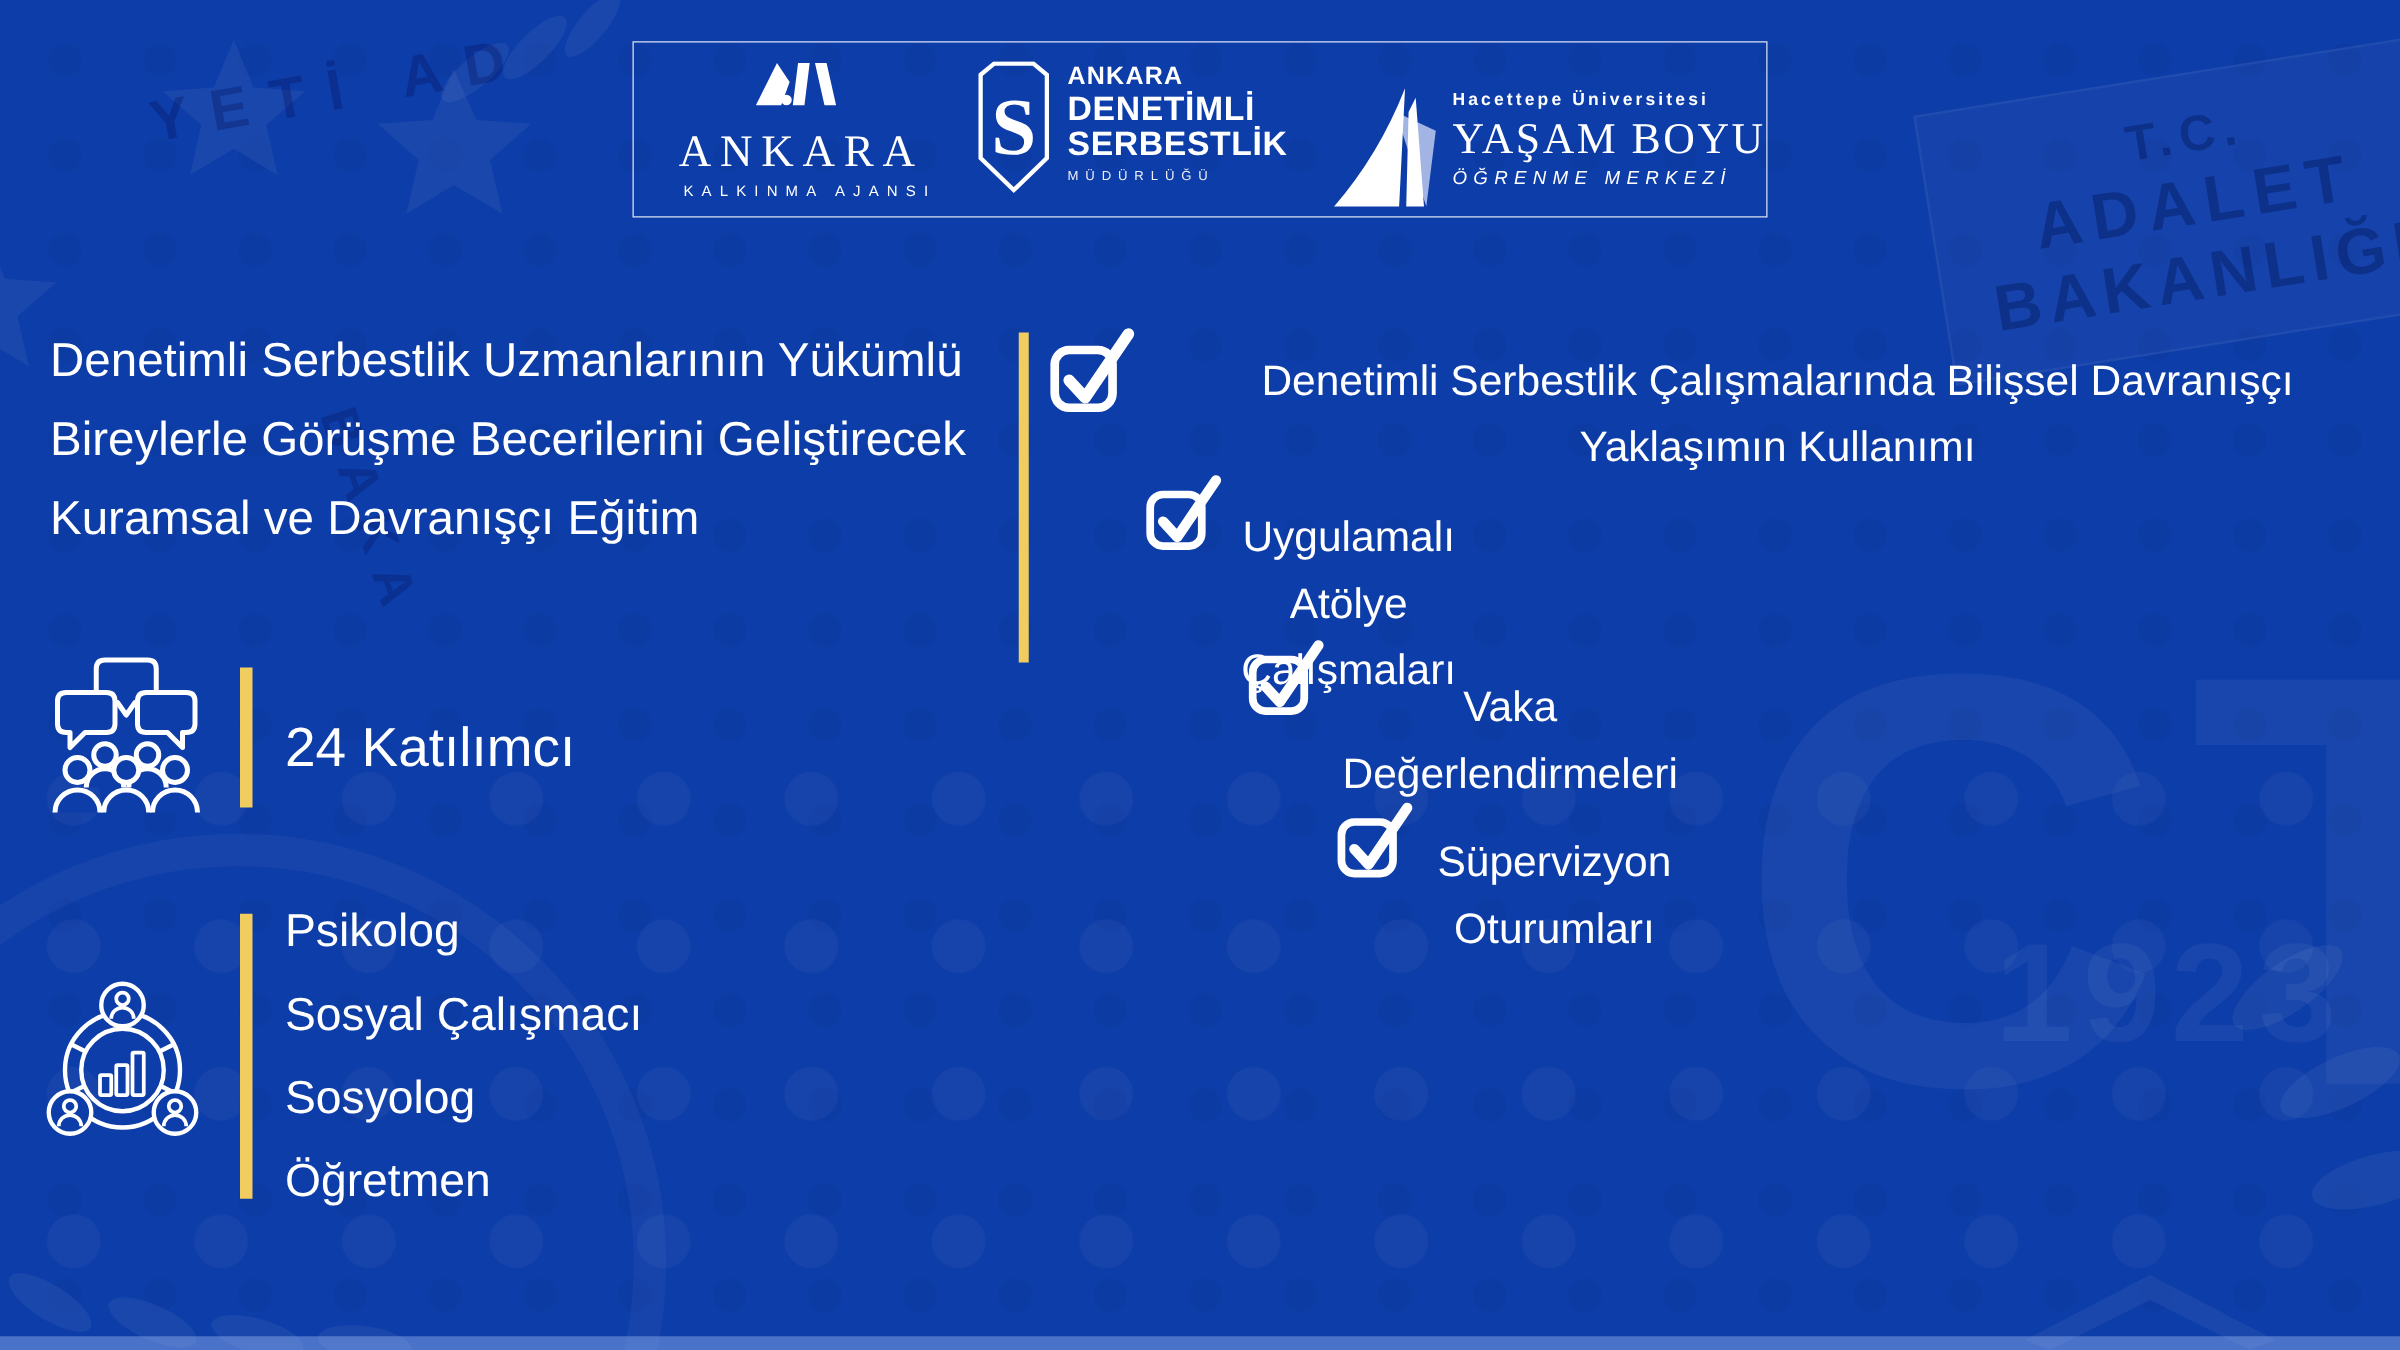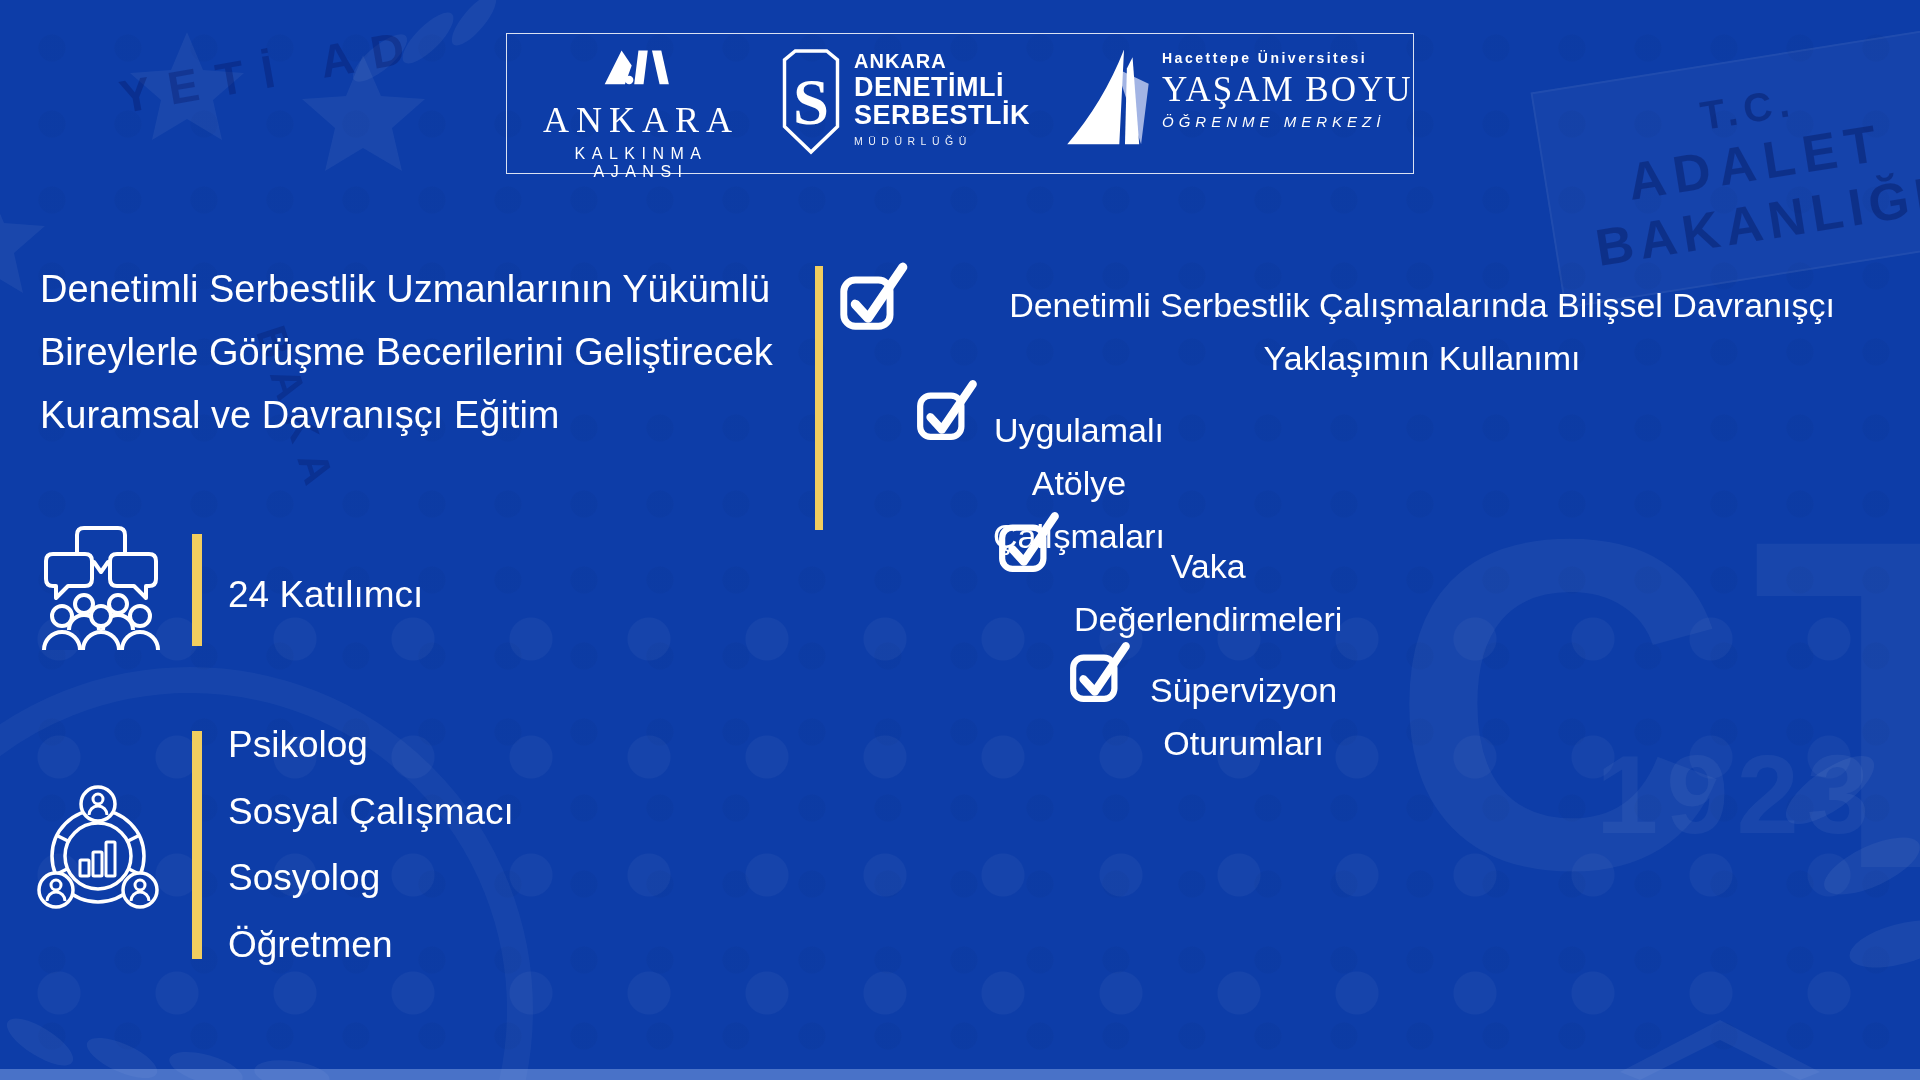--- a/index.html
+++ b/index.html
@@ -33,38 +33,38 @@
     letter-spacing:18px;color:rgba(2,18,88,.30);white-space:nowrap;}
   .wm-arc-side{left:292px;top:320px;transform:rotate(72deg);transform-origin:left top;
     font-size:42px;font-weight:bold;letter-spacing:14px;color:rgba(2,18,88,.28);white-space:nowrap;}
   .bottom-band{left:0;bottom:0;width:1920px;height:11px;background:rgba(158,188,245,.42);}
   
   .banner{position:absolute;left:506px;top:33px;width:906px;height:139px;
     border:1.5px solid rgba(255,255,255,.85);}
   .logo1{position:absolute;left:26px;top:10px;width:216px;text-align:center;}
   .logo1 .name{font-family:"Liberation Serif","DejaVu Serif",serif;font-size:36px;
     letter-spacing:7px;line-height:40px;margin-top:2px;}
-  .logo1 .sub{font-size:16px;letter-spacing:6.5px;margin-top:5px;}
+  .logo1 .sub{font-size:12px;letter-spacing:6.5px;margin-top:5px;text-align:right;}
   .logo2{position:absolute;left:272px;top:15px;display:flex;gap:11px;}
   .logo2 .t1{font-size:20px;font-weight:bold;letter-spacing:1px;line-height:24px;}
   .logo2 .t2,.logo2 .t3{font-size:27px;font-weight:bold;letter-spacing:.5px;line-height:28px;}
   .logo2 .t4{font-size:10.5px;letter-spacing:5.5px;margin-top:6px;opacity:.92;}
-  .logo3{position:absolute;left:552px;top:8px;display:flex;gap:7px;}
+  .logo3{position:absolute;left:552px;top:29px;display:flex;gap:7px;}
   .logo3 .txt{padding-top:8px;}
   .logo3 .t1{font-size:14px;font-weight:bold;letter-spacing:2.5px;}
   .logo3 .t2{font-family:"Liberation Serif","DejaVu Serif",serif;font-size:35px;
     letter-spacing:2px;margin-top:6px;line-height:36px;}
   .logo3 .t3{font-size:15px;font-style:italic;letter-spacing:5px;margin-top:5px;}
   
   .title{position:absolute;left:40px;top:258px;font-size:38px;line-height:63px;}
   .divider-v{position:absolute;left:815px;top:266px;width:8px;height:264px;background:#f1cd5f;}
   .ybar{position:absolute;width:10px;background:#f1cd5f;}
   .ybar.b1{left:192px;top:534px;height:112px;}
   .ybar.b2{left:192px;top:731px;height:228px;}
-  .participants-label{position:absolute;left:228px;top:574px;font-size:37px;text-align:right;}
+  .participants-label{position:absolute;left:228px;top:574px;font-size:44px;text-align:right;}
   .occ-list{position:absolute;left:228px;top:712px;font-size:37px;line-height:66.5px;}
   .icon-box{position:absolute;}
   
   .check-item{position:absolute;display:flex;}
   .check-label{font-size:34px;line-height:53px;text-align:center;}
   .ci1 .cbx{position:absolute;left:838px;top:258px;}
   .ci1 .check-label{position:absolute;left:927px;top:279px;width:990px;}
   .ci2 .cbx{position:absolute;left:915px;top:376px;}
   .ci2 .check-label{position:absolute;left:993px;top:404px;}
   .ci3 .cbx{position:absolute;left:997px;top:508px;}

